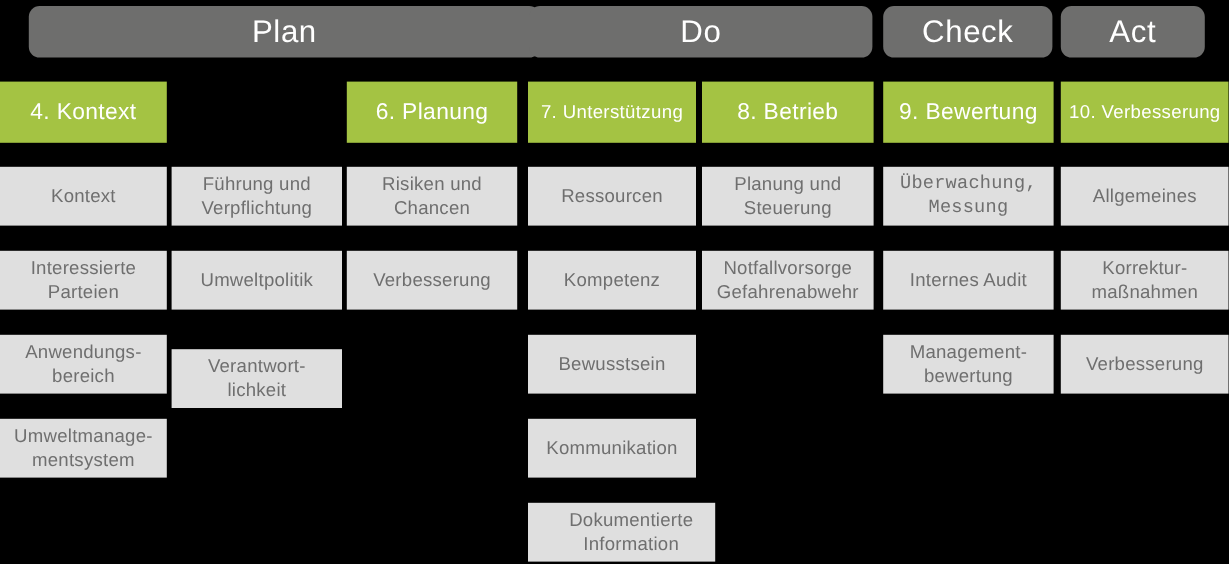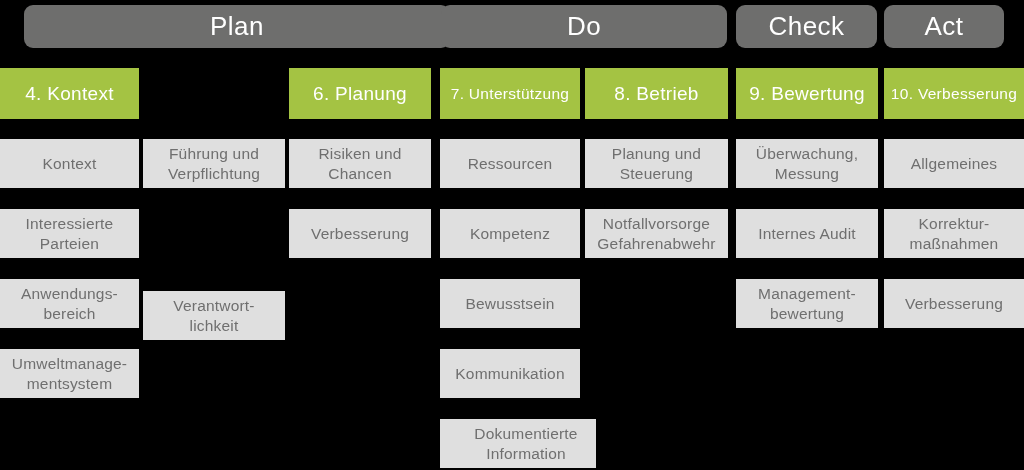--- a/index.html
+++ b/index.html
@@ -63,40 +63,41 @@
     <div class="section" style="left: 0px; width: 139px;">4. Kontext</div>
     <div class="item" style="left: 0px; width: 139px; top: 139px;">Kontext</div>
     <div class="item" style="left: 0px; width: 139px; top: 209px;">Interessierte
 Parteien</div>
     <div class="item" style="left: 0px; width: 139px; top: 279px;">Anwendungs-
 bereich</div>
     <div class="item" style="left: 0px; width: 139px; top: 349px;">Umweltmanage-
 mentsystem</div>
     <div class="item" style="left: 143px; width: 142px; top: 139px;">Führung und
 Verpflichtung</div>
+    <div class="item" style="left: 143px; width: 142px; top: 209px;">Umweltpolitik</div>
     <div class="item" style="left: 143px; width: 142px; top: 279px; margin-top: 12px;">Verantwort-
 lichkeit</div>
     <div class="section" style="left: 289px; width: 142px;">6. Planung</div>
     <div class="item" style="left: 289px; width: 142px; top: 139px;">Risiken und
 Chancen</div>
     <div class="item" style="left: 289px; width: 142px; top: 209px;">Verbesserung</div>
     <div class="section small" style="left: 440px; width: 140px;">7. Unterstützung</div>
     <div class="item" style="left: 440px; width: 140px; top: 139px;">Ressourcen</div>
     <div class="item" style="left: 440px; width: 140px; top: 209px;">Kompetenz</div>
     <div class="item" style="left: 440px; width: 140px; top: 279px;">Bewusstsein</div>
     <div class="item" style="left: 440px; width: 140px; top: 349px;">Kommunikation</div>
     <div class="item" style="left: 440px; width: 140px; top: 419px; padding-left: 16px;">Dokumentierte
 Information</div>
     <div class="section" style="left: 585px; width: 143px;">8. Betrieb</div>
     <div class="item" style="left: 585px; width: 143px; top: 139px;">Planung und
 Steuerung</div>
     <div class="item" style="left: 585px; width: 143px; top: 209px;">Notfallvorsorge
 Gefahrenabwehr</div>
     <div class="section" style="left: 736px; width: 142px;">9. Bewertung</div>
-    <div class="item" style="left: 736px; width: 142px; top: 139px;">Überwachung,
+    <div class="item" style="left: 736px; width: 142px; top: 139px; font-family: Liberation Mono, monospace;">Überwachung,
 Messung</div>
     <div class="item" style="left: 736px; width: 142px; top: 209px;">Internes Audit</div>
     <div class="item" style="left: 736px; width: 142px; top: 279px;">Management-
 bewertung</div>
     <div class="section small" style="left: 884px; width: 140px;">10. Verbesserung</div>
     <div class="item" style="left: 884px; width: 140px; top: 139px;">Allgemeines</div>
     <div class="item" style="left: 884px; width: 140px; top: 279px;">Verbesserung</div>
     <div class="item" style="left: 884px; width: 140px; top: 209px;">Korrektur-
 maßnahmen</div>
   </div>

